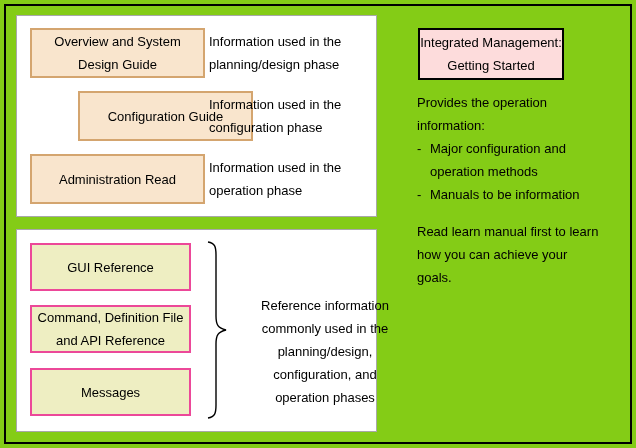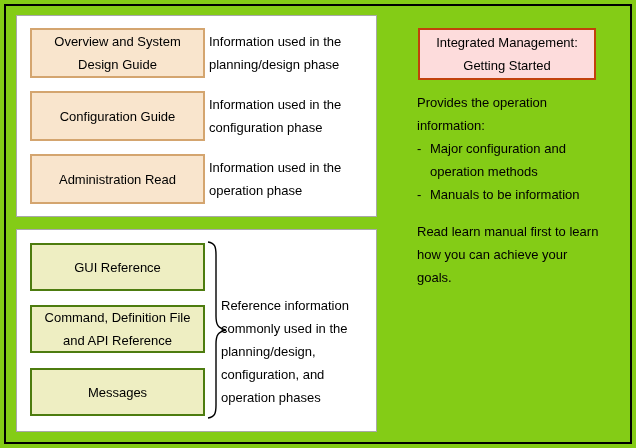--- a/index.html
+++ b/index.html
@@ -21,34 +21,34 @@
   }
   #phase-group{left:16px;top:15px;width:361px;height:202px;}
   #reference-group{left:16px;top:229px;width:361px;height:203px;}
   .guide-box{
     position:absolute;left:30px;width:175px;height:50px;
     box-sizing:border-box;border:2px solid #d4a56f;background:#f9e5cd;
     display:flex;align-items:center;justify-content:center;
     text-align:center;
   }
   .ref-box{
-    position:absolute;left:30px;width:175px;height:48px;
-    box-sizing:border-box;border:2px solid #4d7c0f;background:#eeeec2;
+    position:absolute;left:30px;width:161px;height:48px;
+    box-sizing:border-box;border:2px solid #ec4899;background:#eeeec2;
     display:flex;align-items:center;justify-content:center;
     text-align:center;
   }
   .guide-desc{
     position:absolute;left:209px;width:165px;
     display:flex;align-items:center;
   }
   #brace-svg{position:absolute;left:204px;top:240px;}
-  #brace-note{position:absolute;left:221px;top:294px;width:152px;}
+  #brace-note{position:absolute;left:249px;top:294px;width:152px;text-align:center;}
   #getting-started-box{
-    position:absolute;left:418px;top:28px;width:178px;height:52px;
-    box-sizing:border-box;border:2px solid #c2410c;background:#fddcdc;
+    position:absolute;left:418px;top:28px;width:146px;height:52px;
+    box-sizing:border-box;border:2px solid #000000;background:#fddcdc;
     display:flex;align-items:center;justify-content:center;
     text-align:center;
   }
   #right-col{position:absolute;left:417px;top:91px;width:205px;}
   .bullet-row{display:flex;}
   .bullet-marker{width:13px;flex:0 0 13px;}
   .bullet-text{flex:1;}
   #right-note{margin-top:14px;}
 </style>
 </head>
@@ -58,21 +58,21 @@
 
   <div class="outer-frame"></div>
 
   <div class="group-box" id="phase-group"></div>
 
   <div class="guide-box prewrap" style="top:28px;">Overview and System
 Design Guide</div>
   <div class="guide-desc prewrap" style="top:28px;height:50px;">Information used in the
 planning/design phase</div>
 
-  <div class="guide-box prewrap" style="top:91px;">Configuration Guide</div>
+  <div class="guide-box prewrap" style="top:91px;margin-left:48px;">Configuration Guide</div>
   <div class="guide-desc prewrap" style="top:91px;height:50px;">Information used in the
 configuration phase</div>
 
   <div class="guide-box prewrap" style="top:154px;">Administration Read</div>
   <div class="guide-desc prewrap" style="top:154px;height:50px;">Information used in the
 operation phase</div>
 
   <div class="group-box" id="reference-group"></div>
 
   <div class="ref-box prewrap" style="top:243px;">GUI Reference</div>

